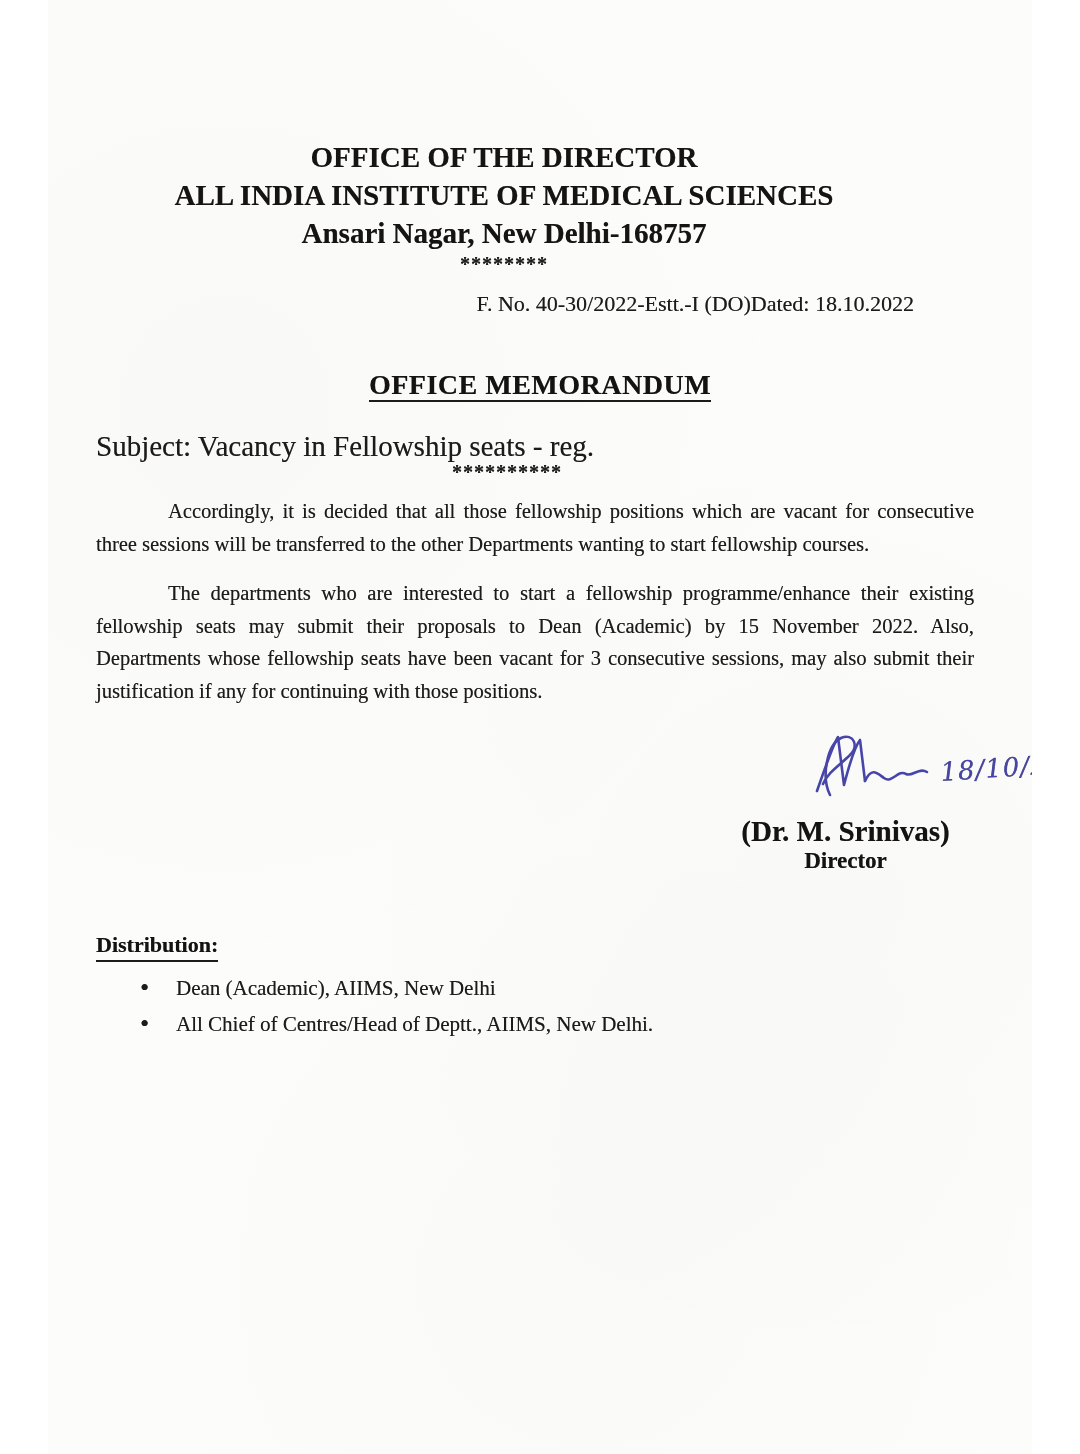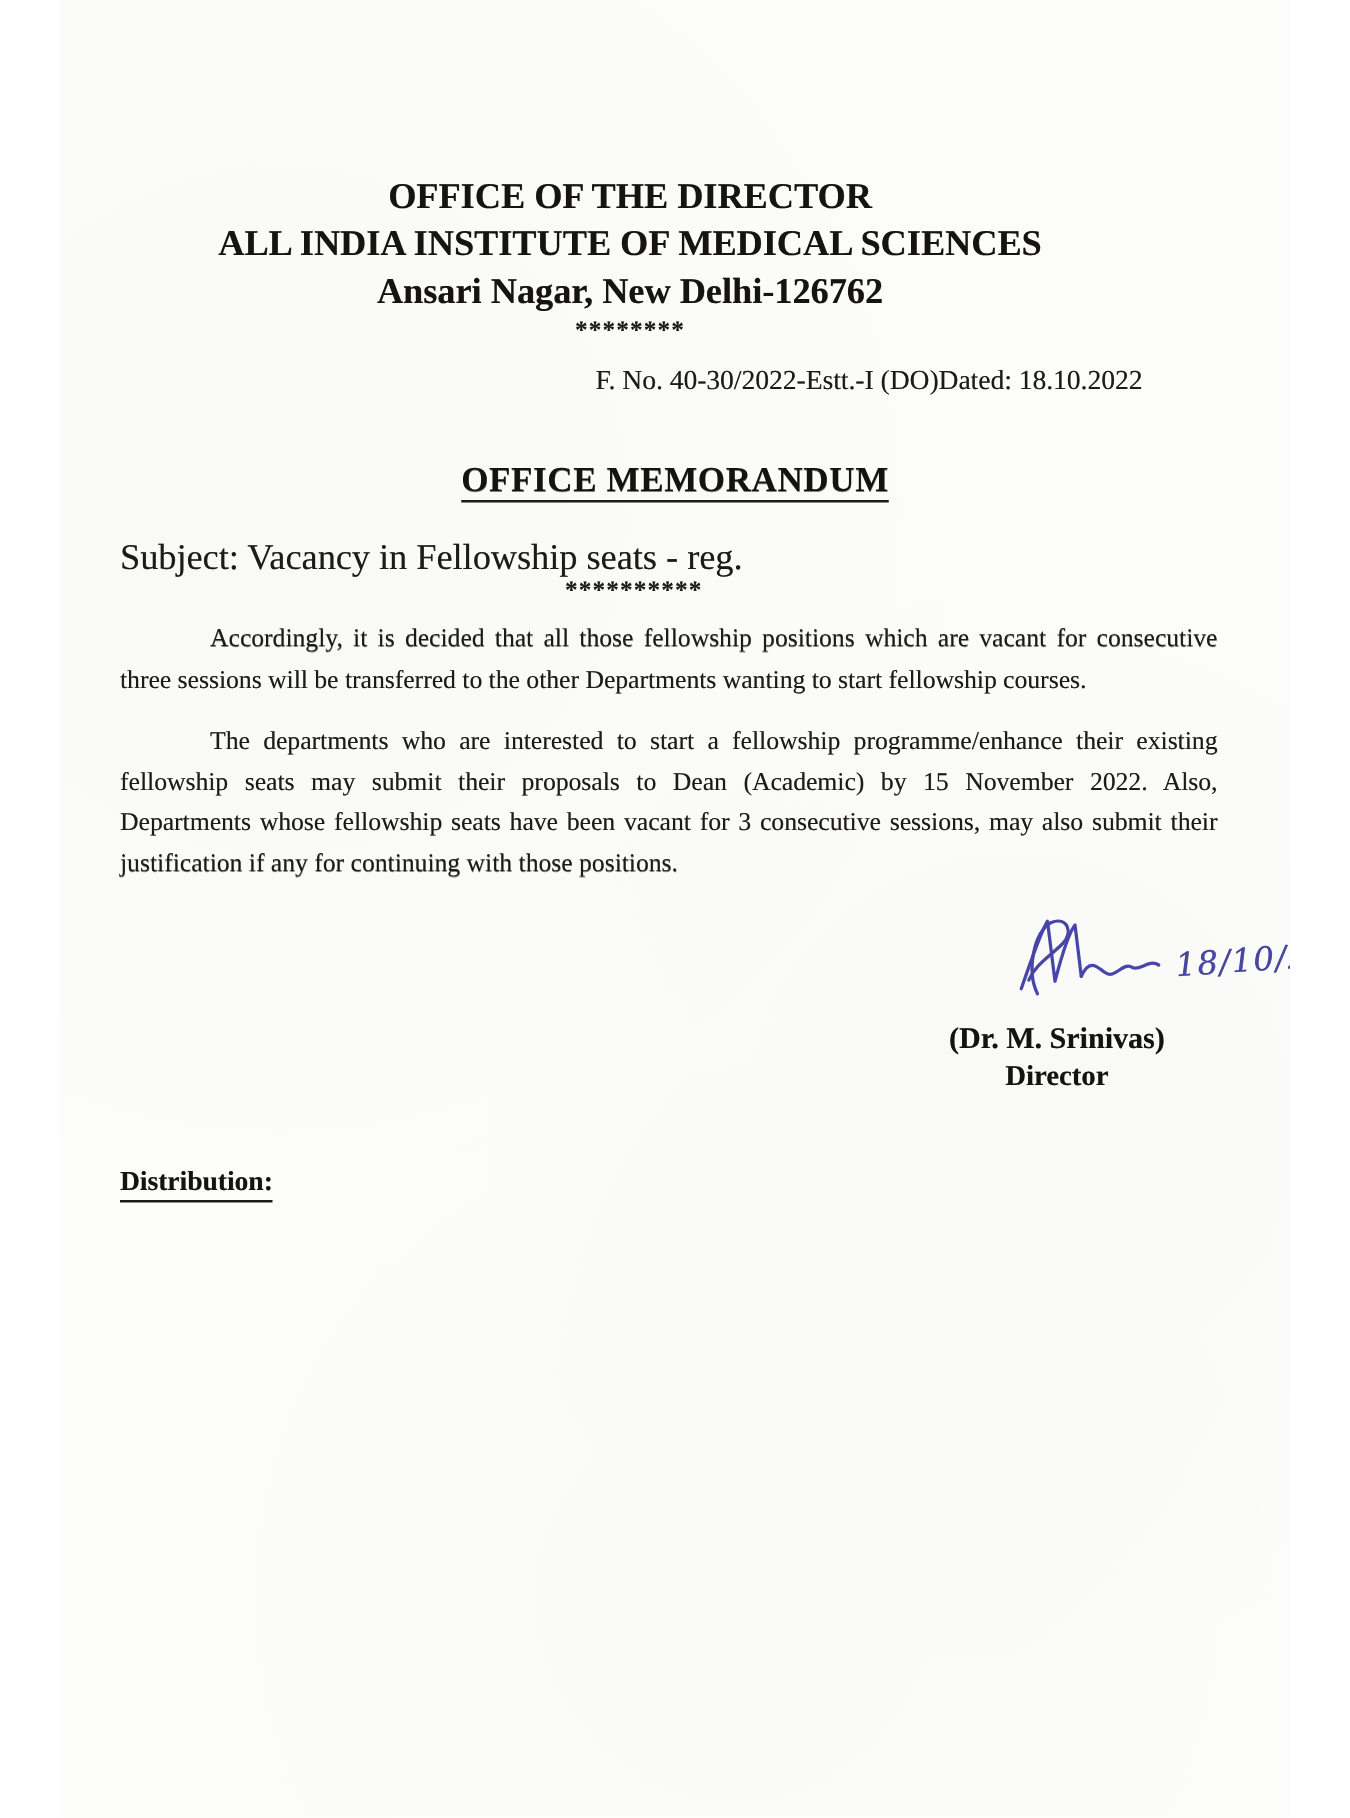--- a/index.html
+++ b/index.html
@@ -113,21 +113,21 @@
     display: block;
     margin-left: 105px;
     width: 270px;
     height: 80px;
   }
   .sig-name {
     margin-top: 6px;
     width: 285px;
     text-align: center;
     font-weight: bold;
-    font-size: 24px;
+    font-size: 29px;
     line-height: 29px;
     color: #151312;
   }
   .sig-designation {
     width: 285px;
     text-align: center;
     font-weight: bold;
     font-size: 23px;
     line-height: 29px;
     color: #151312;
@@ -168,21 +168,21 @@
   }
 </style>
 </head>
 <body>
 
 <div class="page doc-text">
 
   <div class="letterhead">
     <div>OFFICE OF THE DIRECTOR</div>
     <div>ALL INDIA INSTITUTE OF MEDICAL SCIENCES</div>
-    <div>Ansari Nagar, New Delhi-126762</div>
+    <div>Ansari Nagar, New Delhi-168757</div>
   </div>
   <div class="letterhead-stars">********</div>
 
   <div class="ref-row">
     <span>F. No. 40-30/2022-Estt.-I (DO)</span>
     <span>Dated: 18.10.2022</span>
   </div>
 
   <div class="om-title-wrap">
     <span class="om-title">OFFICE MEMORANDUM</span>
@@ -204,15 +204,19 @@
         <path d="M57,50 C64,35 70,43 76,47 C84,53 90,38 98,43 C104,46 111,36 119,41"></path>
       </g>
       <text x="133" y="50" transform="rotate(-4 133 50)" font-family="DejaVu Serif, serif" font-style="italic" font-size="26" fill="#4845a8" letter-spacing="1">18/10/2022</text>
     </svg>
     <div class="sig-name">(Dr. M. Srinivas)</div>
     <div class="sig-designation">Director</div>
   </div>
 
   <div class="distribution">
     <span class="distribution-heading">Distribution:</span>
+    <ul class="distribution-list">
+      <li>Dean (Academic), AIIMS, New Delhi</li>
+      <li>All Chief of Centres/Head of Deptt., AIIMS, New Delhi.</li>
+    </ul>
   </div>
 
 </div>
 
 </body></html>

